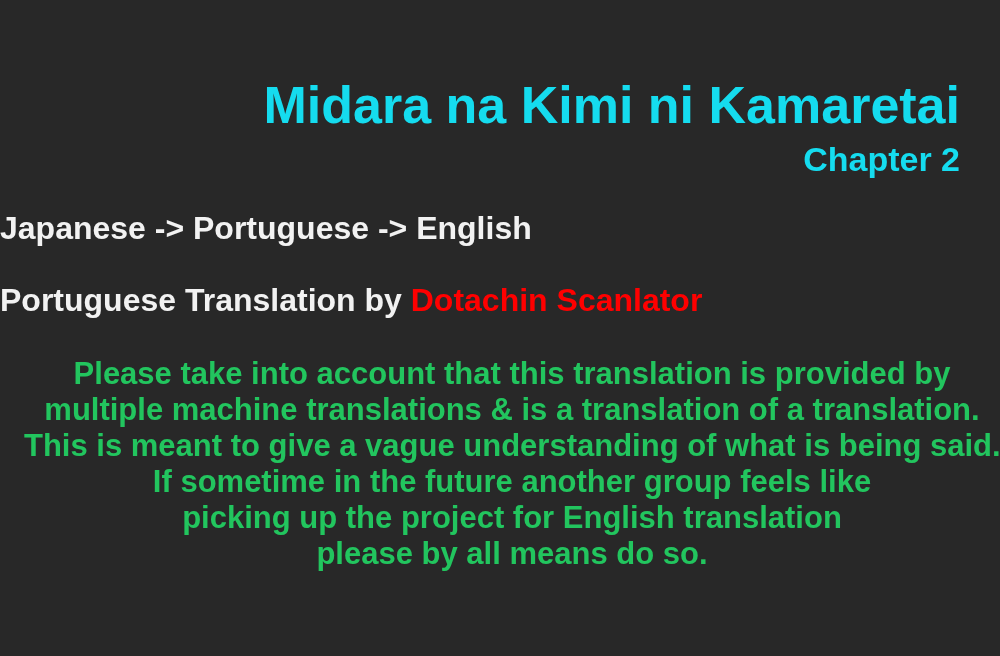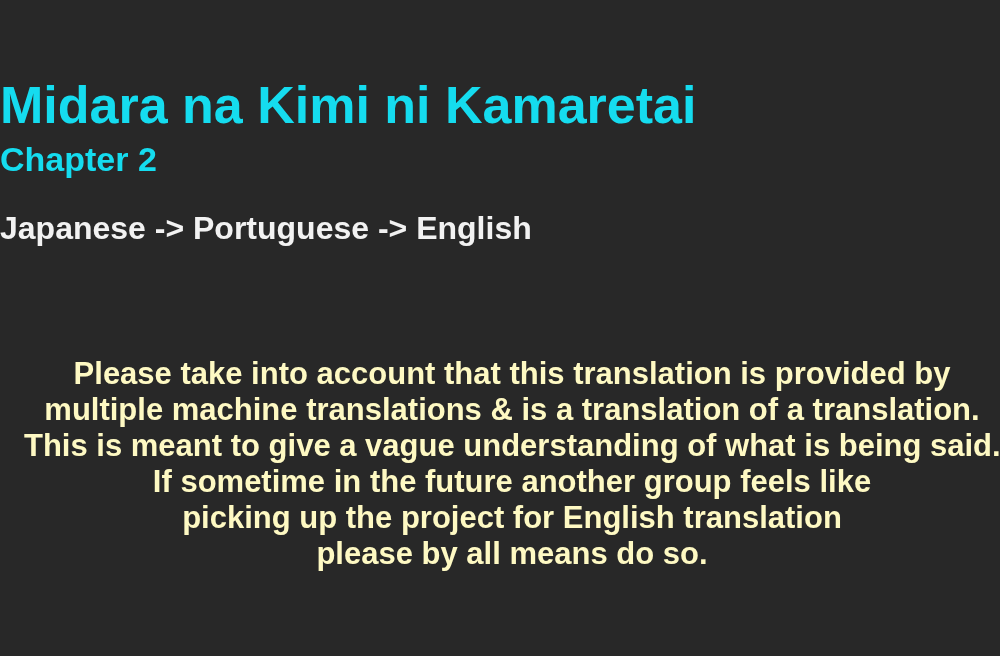--- a/index.html
+++ b/index.html
@@ -20,21 +20,22 @@
     background: #282828;
     box-sizing: border-box;
     text-align: center;
   }
 
   .title-block {
     position: absolute;
     top: 76px;
     left: 0;
     width: 912px;
-    text-align: left;
+    text-align: right;
+    padding-left: 48px;
   }
   .main-title {
     display: block;
     font-size: 52px;
     font-weight: bold;
     line-height: 58px;
     color: #15DCEF;
     letter-spacing: 0px;
     white-space: nowrap;
   }
@@ -75,37 +76,38 @@
     top: 356px;
     left: 0;
     width: 1000px;
     text-align: center;
   }
   .notice-line {
     display: block;
     font-size: 31px;
     font-weight: bold;
     line-height: 36px;
-    color: #fef9c3;
+    color: #22c55e;
     white-space: nowrap;
     margin-left: 24px;
   }
 </style>
 </head>
 <body>
 
 <div id="stage">
 
   <div class="title-block">
     <span class="main-title">Midara na Kimi ni Kamaretai</span>
     <span class="chapter-label">Chapter 2</span>
   </div>
 
   <div class="credits-block">
     <span class="credit-line">Japanese -&gt; Portuguese -&gt; English</span>
+    <span class="credit-line spaced"><span>Portuguese Translation by </span><span class="credit-highlight">Dotachin Scanlator</span></span>
   </div>
 
   <div class="notice-block">
     <span class="notice-line">Please take into account that this translation is provided by</span>
     <span class="notice-line">multiple machine translations &amp; is a translation of a translation.</span>
     <span class="notice-line">This is meant to give a vague understanding of what is being said.</span>
     <span class="notice-line">If sometime in the future another group feels like</span>
     <span class="notice-line">picking up the project for English translation</span>
     <span class="notice-line">please by all means do so.</span>
   </div>

